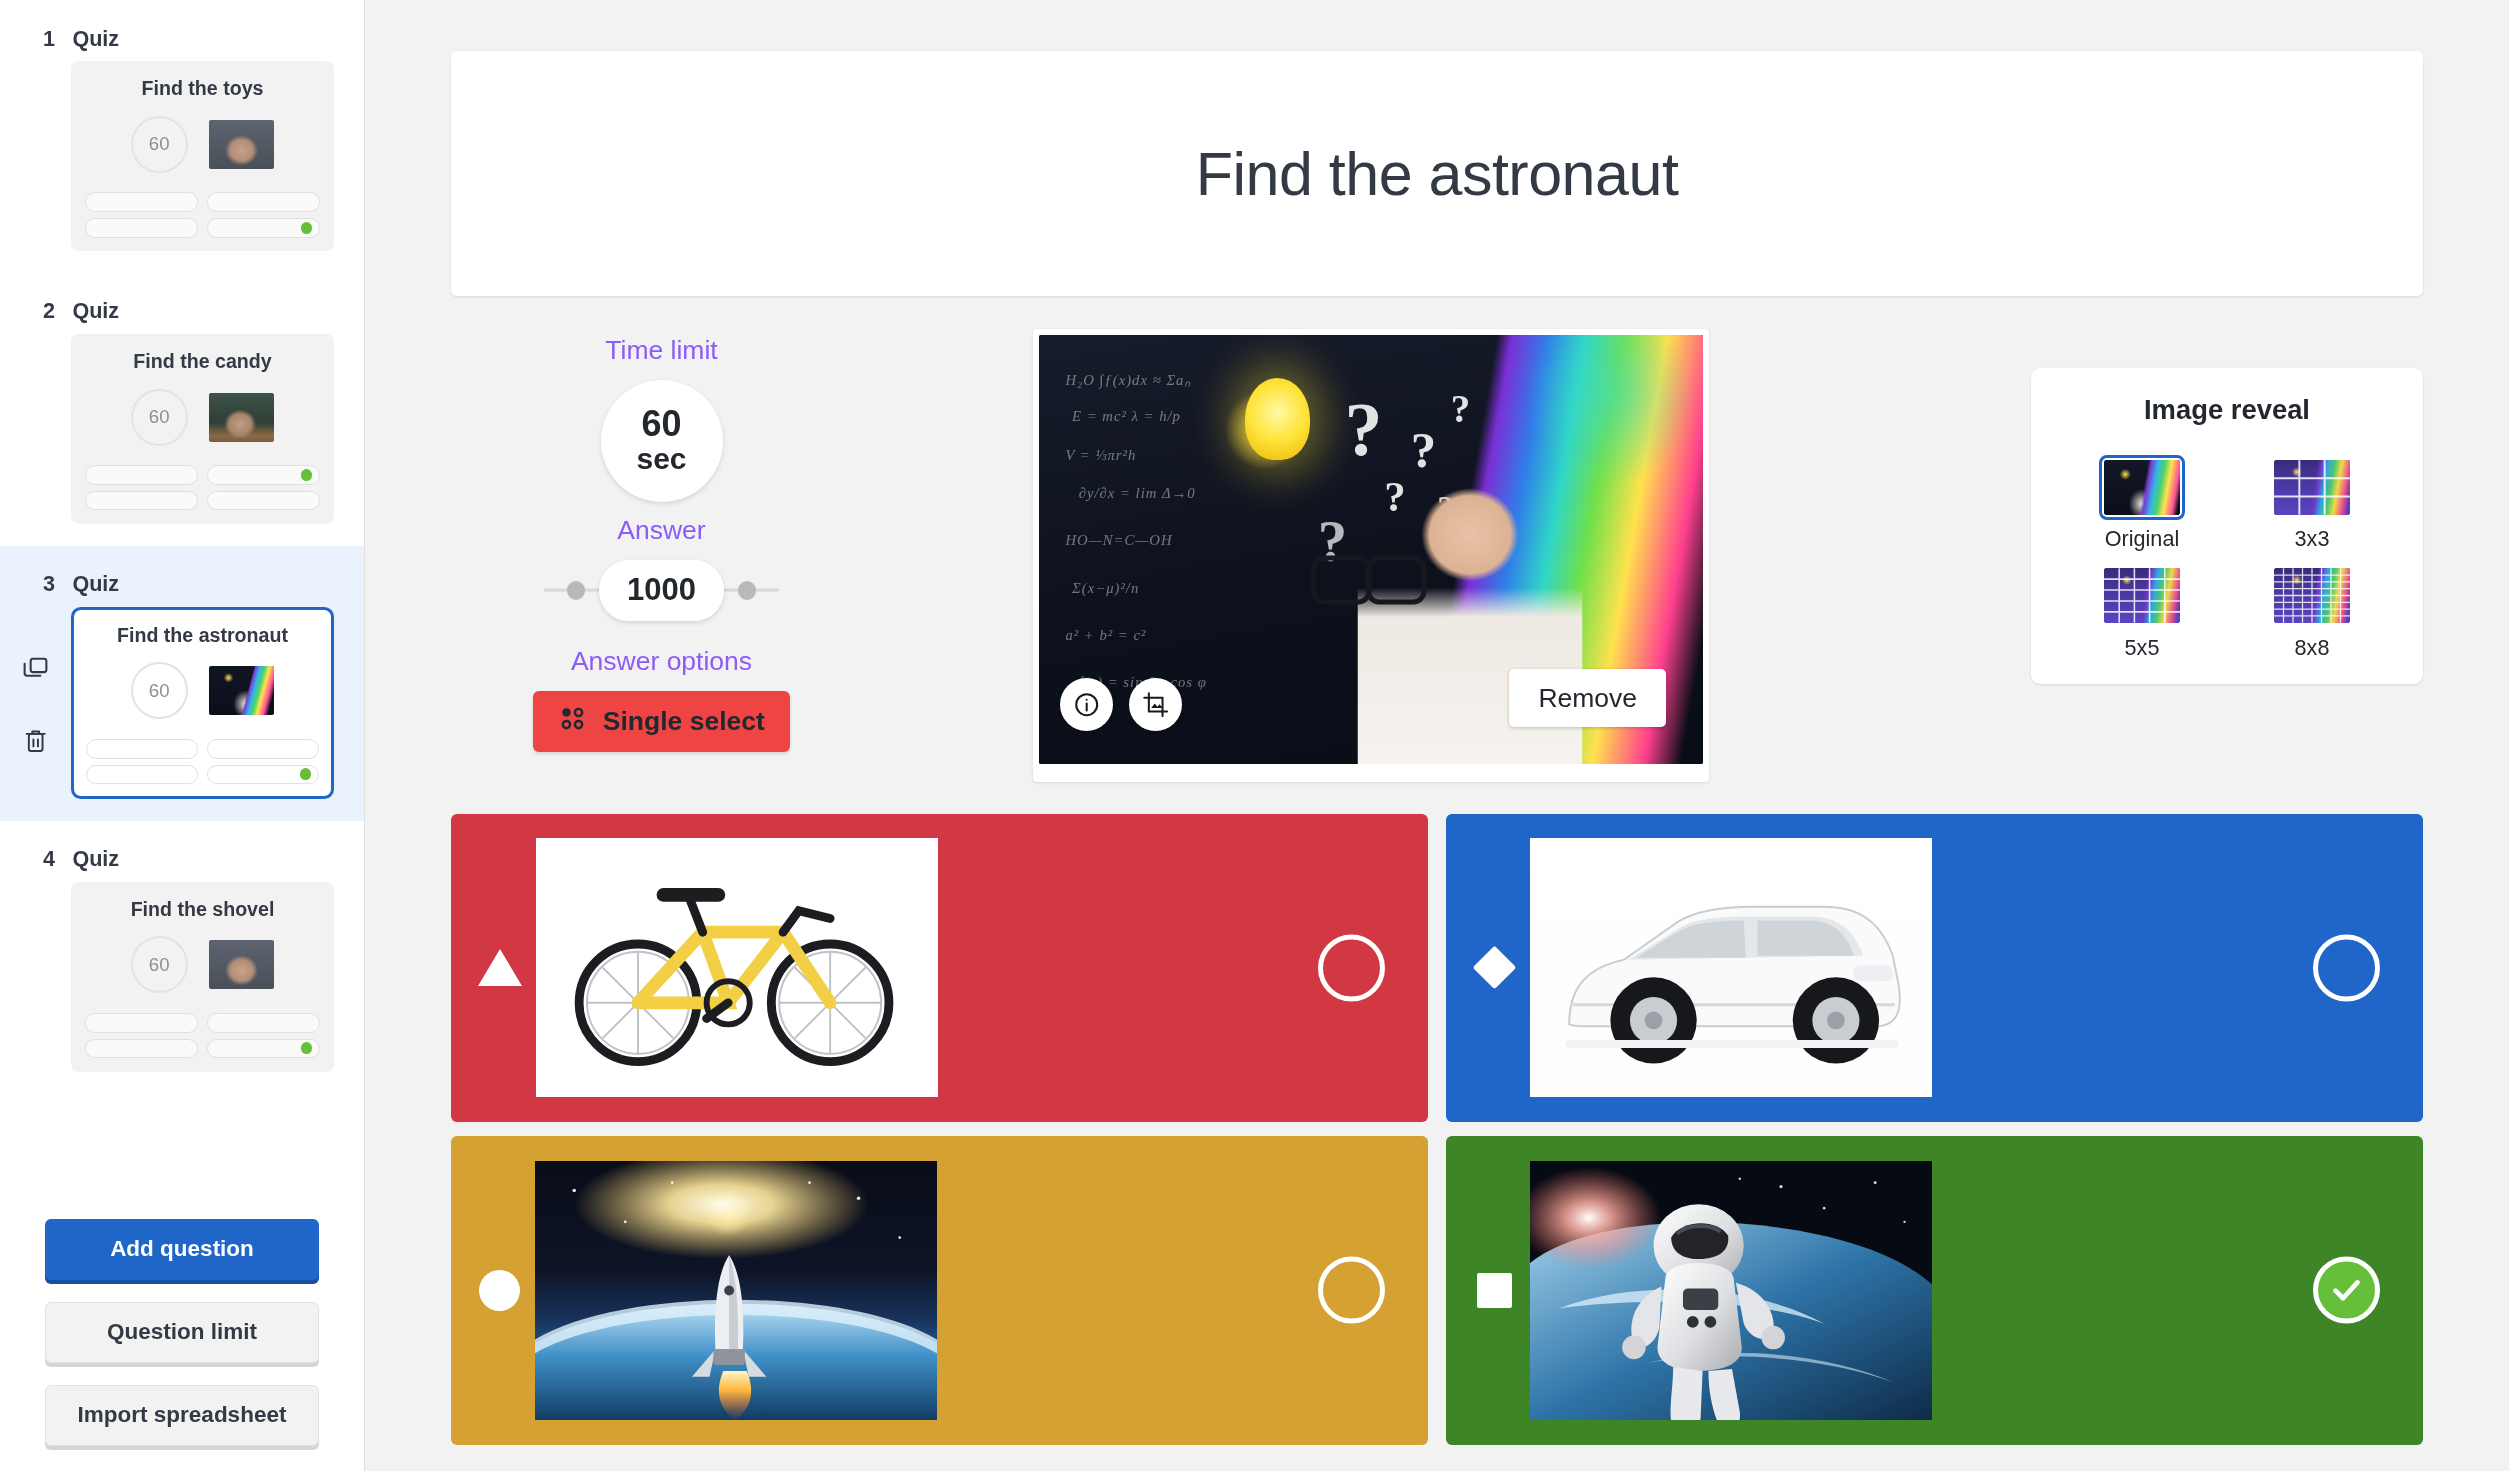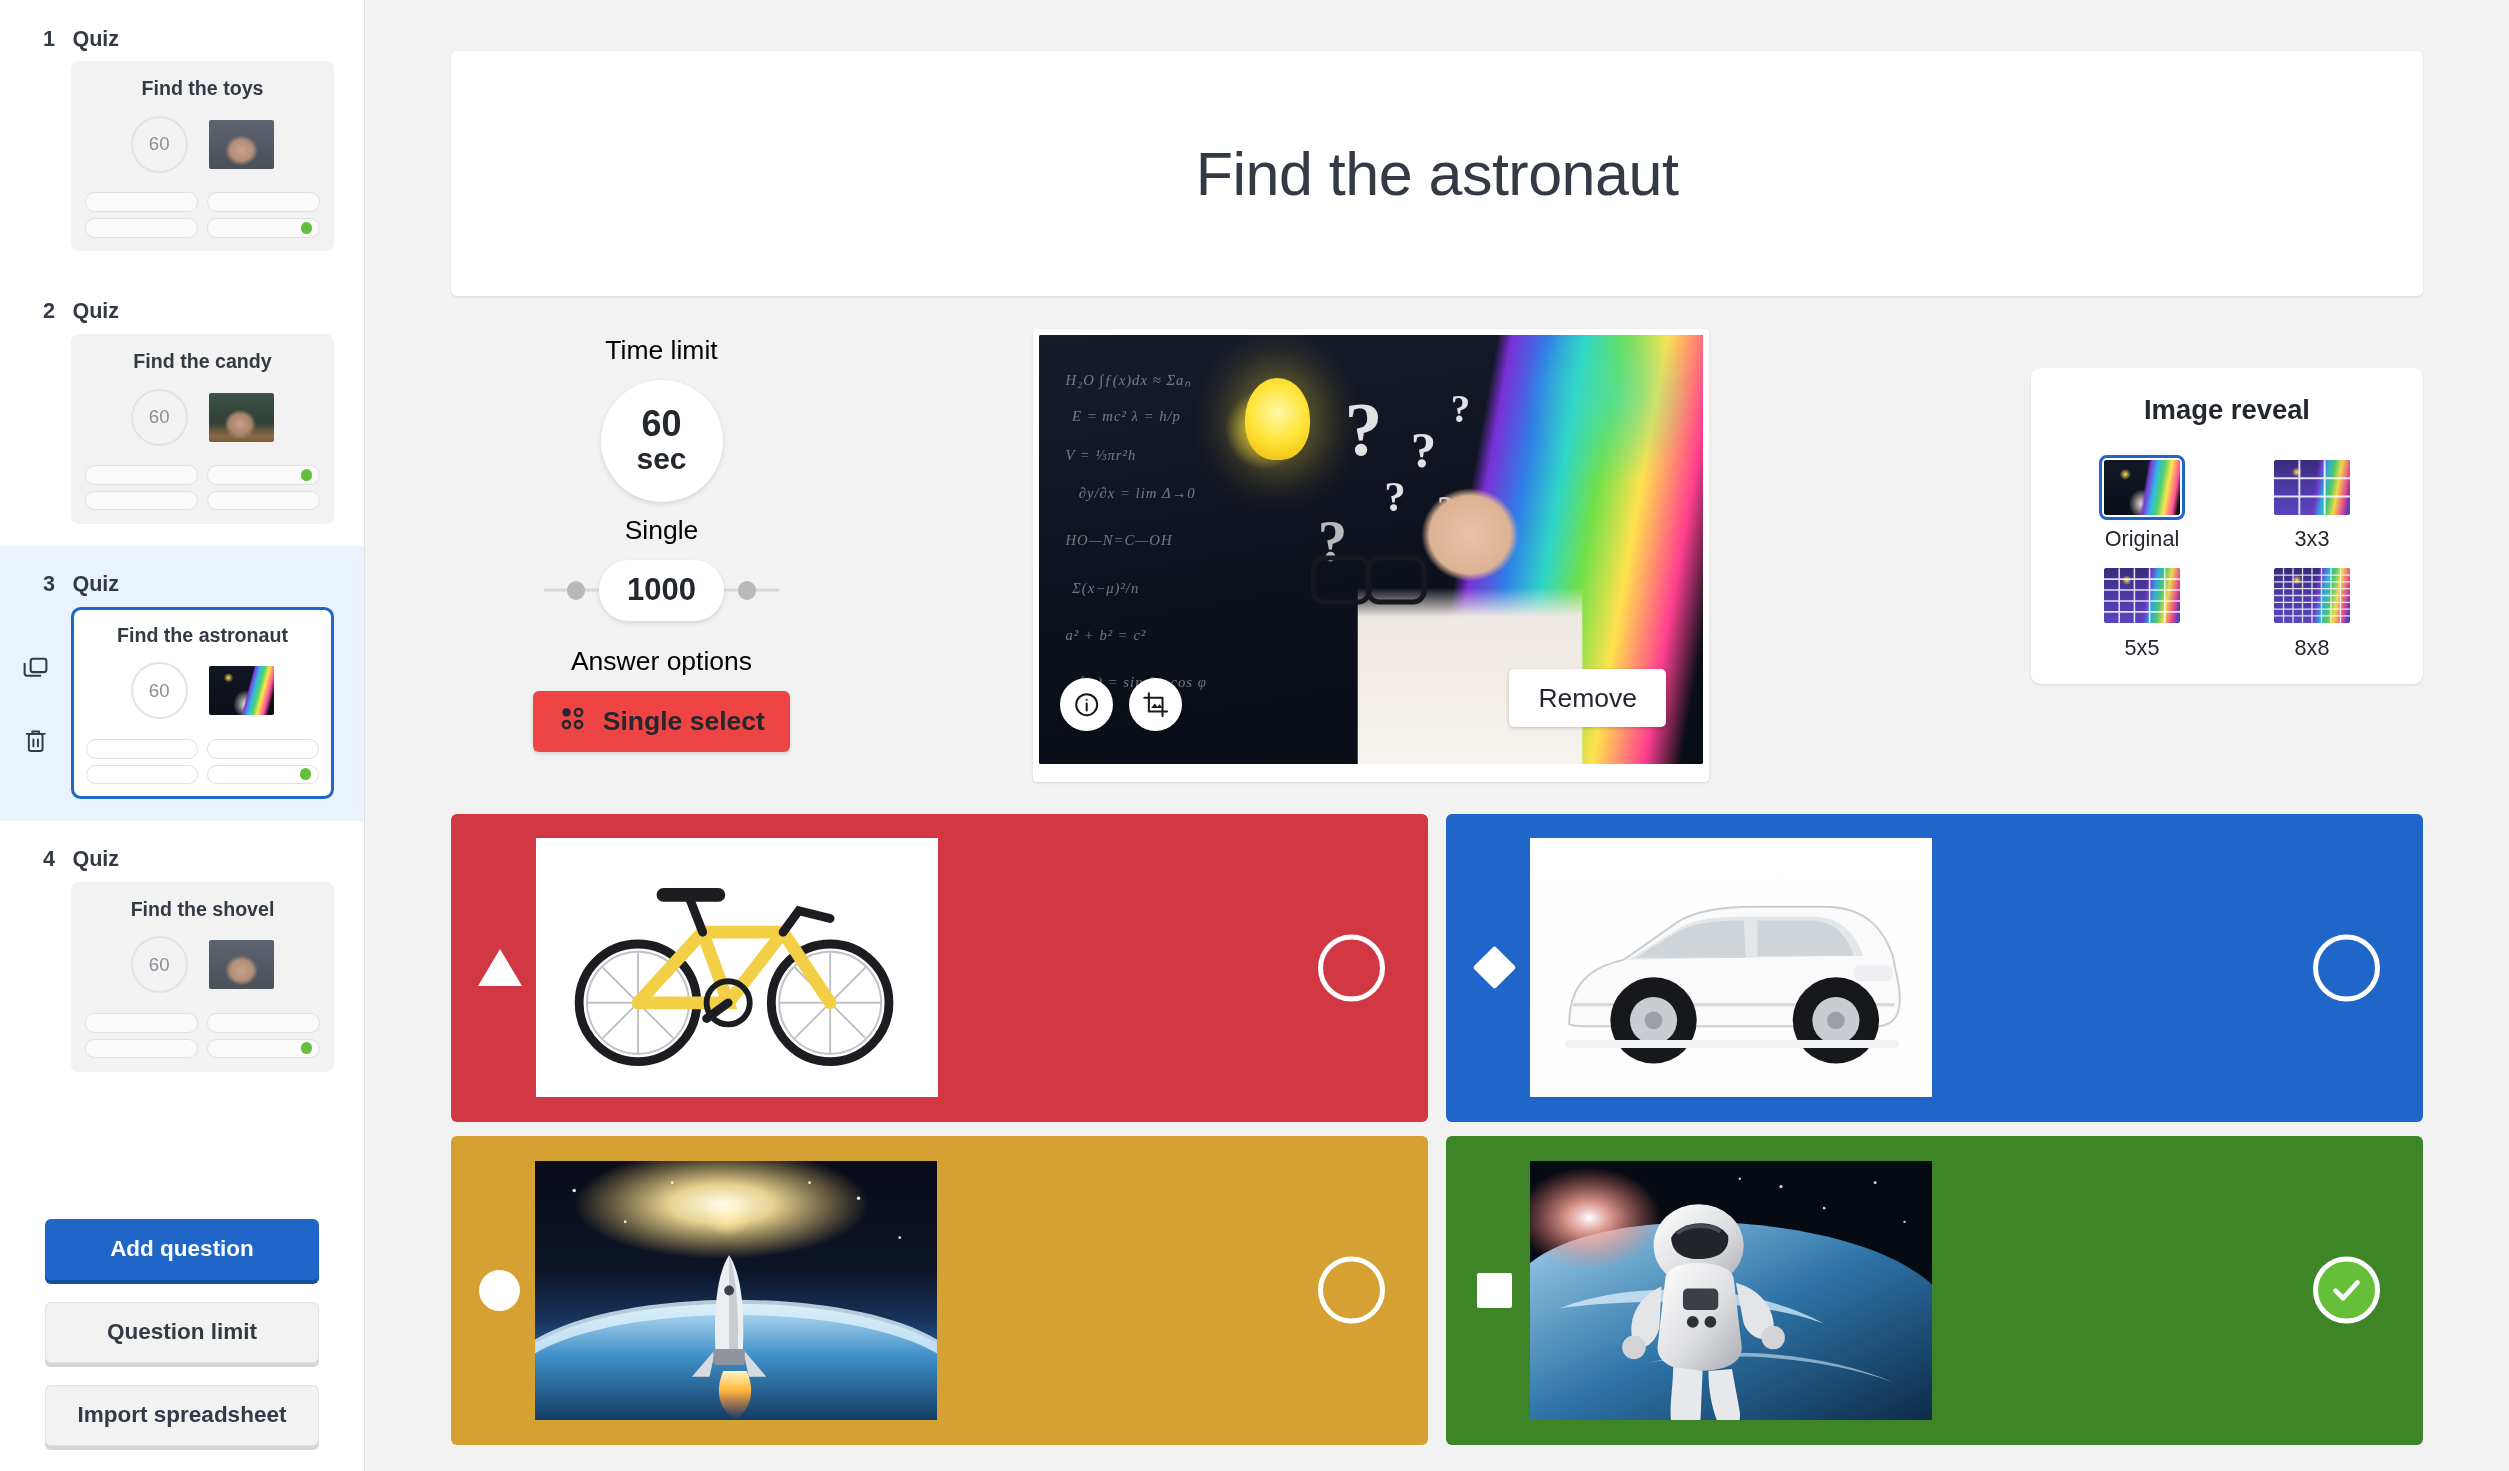--- a/index.html
+++ b/index.html
@@ -259,21 +259,21 @@
   .settings {
     width: 421px;
     flex: 0 0 421px;
     display: flex;
     flex-direction: column;
     align-items: center;
     padding-top: 5.9px;
   }
   .set-label {
     font-size: 26.5px;
-    color: #000000;
+    color: #8b5cf6;
     margin-bottom: 13.7px;
   }
   .time-pill {
     width: 122px;
     height: 122px;
     border-radius: 50%;
     background: #ffffff;
     box-shadow: 0 2px 4.9px rgba(0,0,0,0.12);
     display: flex;
     flex-direction: column;
@@ -773,21 +773,21 @@
 
     <div class="mid-row">
 
       <section class="settings">
         <div class="set-label">Time limit</div>
         <div class="time-pill">
           <span class="time-val">60</span>
           <span class="time-unit">sec</span>
         </div>
 
-        <div class="set-label">Single</div>
+        <div class="set-label">Answer</div>
         <div class="points-row">
           <div class="slider-track"></div>
           <span class="slider-knob"></span>
           <div class="points-pill">1000</div>
           <span class="slider-knob"></span>
         </div>
 
         <div class="set-label">Answer options</div>
         <div class="answer-opt-btn">
           <span>

